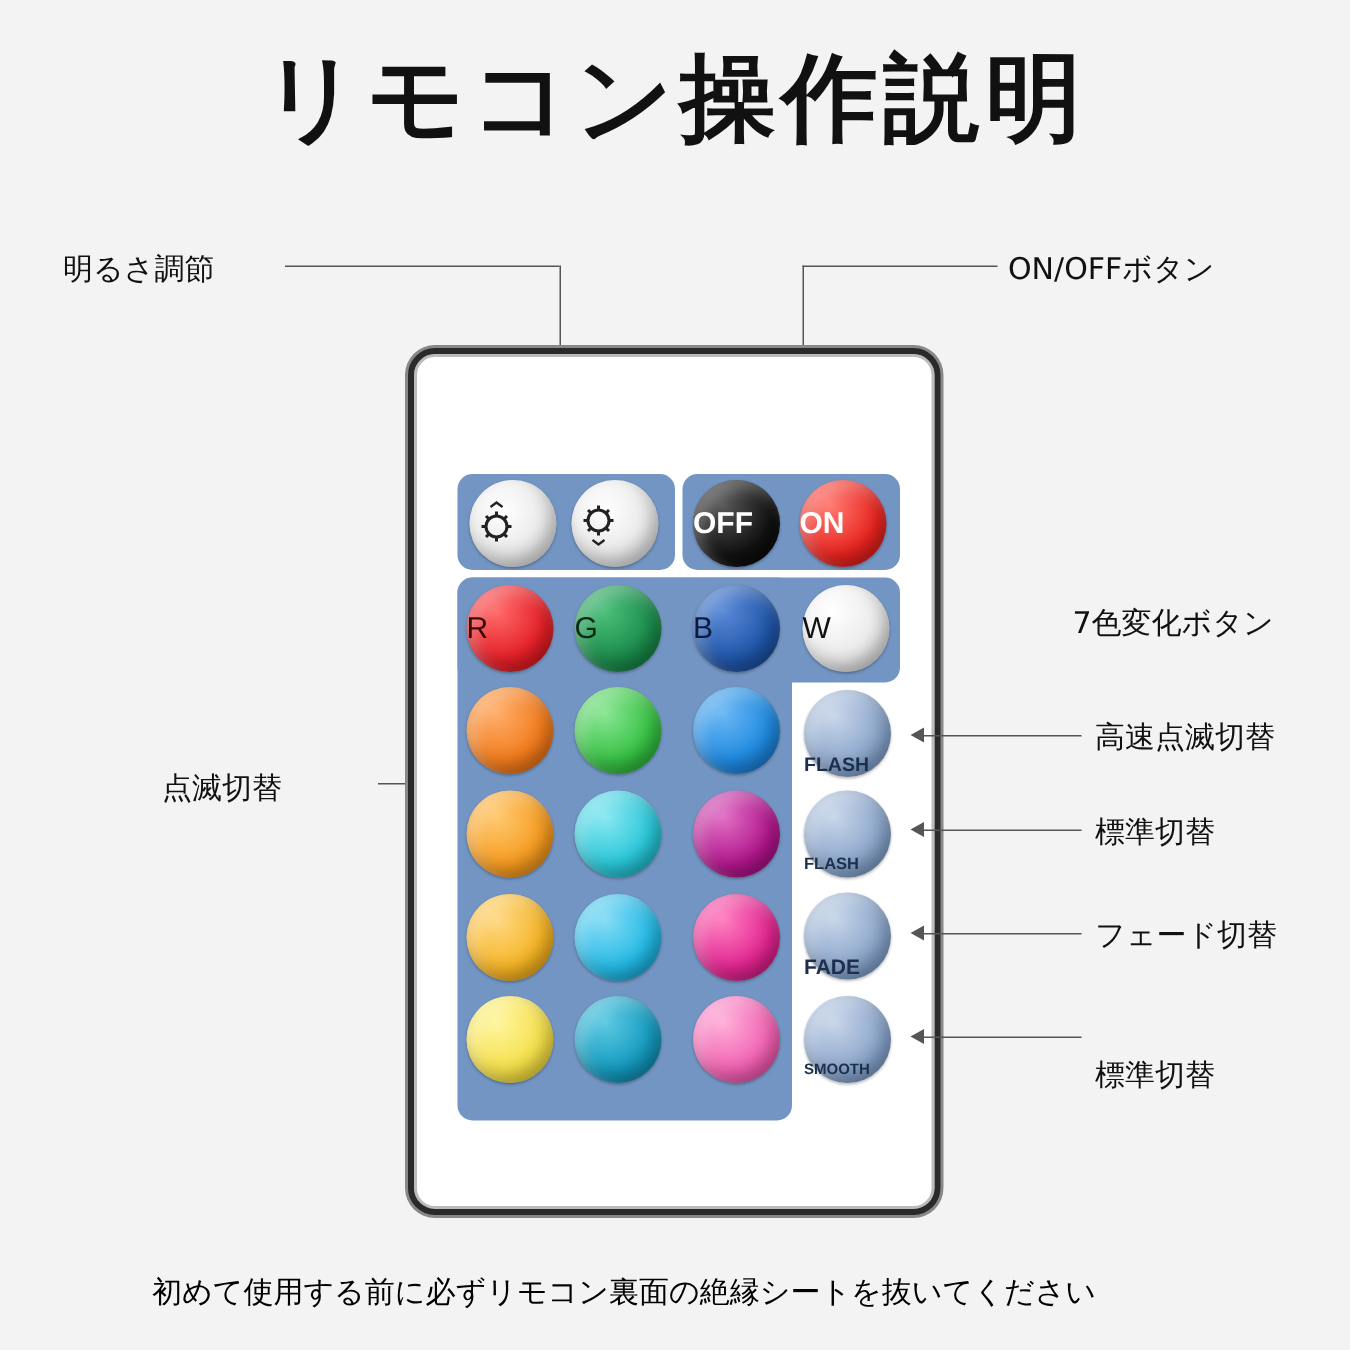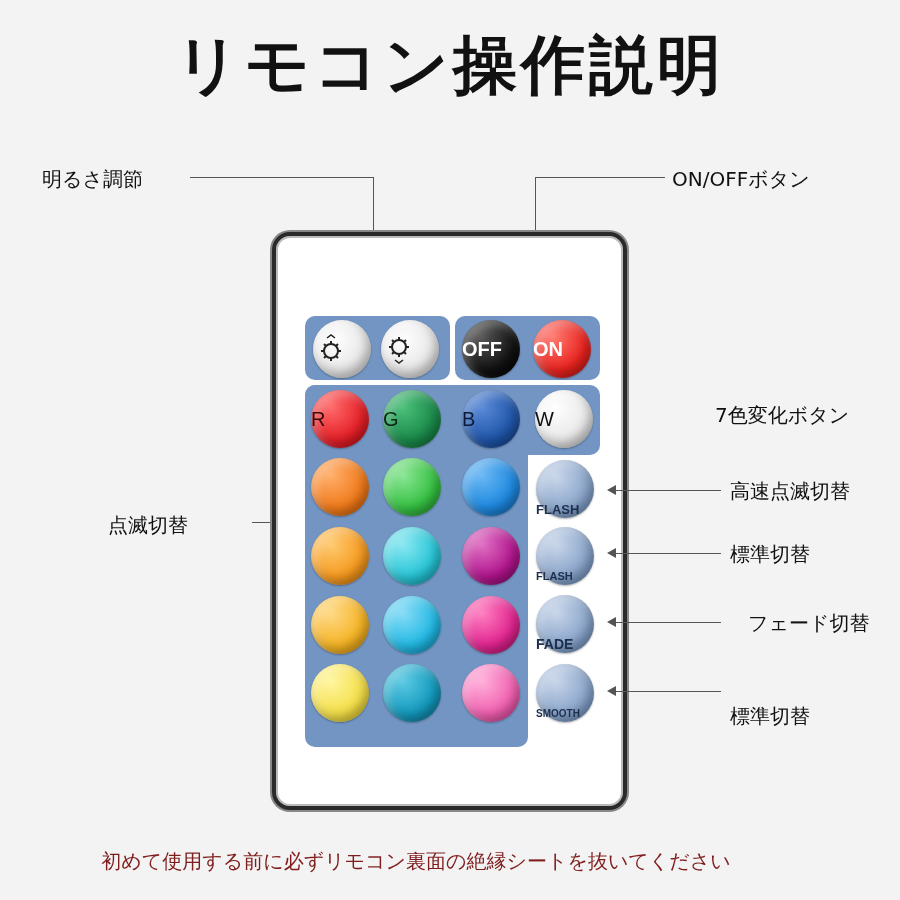--- a/index.html
+++ b/index.html
@@ -38,21 +38,21 @@
   .btn {
     position:absolute; width:58px; height:58px; border-radius:50%;
     display:flex; align-items:center; justify-content:flex-start;
     font-family:"Liberation Sans", sans-serif; box-sizing:border-box;
     box-shadow: inset -4px -6px 10px rgba(0,0,0,0.25), inset 6px 6px 10px rgba(255,255,255,0.35), 0 1px 2px rgba(0,0,0,0.3);
   }
   .btn .txt { font-size:20px; }
   .mode { width:58px; height:58px; background:radial-gradient(circle at 35% 30%, #c8d6ea, #7f9cc4 70%, #6483ad); }
   .mode .txt { font-size:13px; color:#1d2f4f; font-weight:bold;margin-top:40px; }
   .footer {
-    left:0; top:848px; width:832px; text-align:center; font-size:20px; color:#7f1d1d;
+    left:0; top:848px; width:832px; text-align:center; font-size:20px; color:#000000;
   }
 </style>
 </head>
 <body>
 
 <div class="abs title">リモコン操作説明</div>
 
 <div class="abs label" style="left:42px; top:166px;">明るさ調節</div>
 <div class="abs line" style="left:190px; top:177px; width:183px; height:1px;"></div>
 <div class="abs line" style="left:373px; top:177px; width:1px; height:124px;"></div>
@@ -161,19 +161,19 @@
 <div class="abs arrow-left" style="left:607px; top:485px;"></div>
 <div class="abs line" style="left:615px; top:490px; width:106px; height:1px;"></div>
 <div class="abs label" style="left:730px; top:478px;">高速点滅切替</div>
 
 <div class="abs arrow-left" style="left:607px; top:548px;"></div>
 <div class="abs line" style="left:615px; top:553px; width:106px; height:1px;"></div>
 <div class="abs label" style="left:730px; top:541px;">標準切替</div>
 
 <div class="abs arrow-left" style="left:607px; top:617px;"></div>
 <div class="abs line" style="left:615px; top:622px; width:106px; height:1px;"></div>
-<div class="abs label" style="left:748px; top:610px;">フェード切替</div>
+<div class="abs label" style="left:730px; top:610px;">フェード切替</div>
 
 <div class="abs arrow-left" style="left:607px; top:686px;"></div>
 <div class="abs line" style="left:615px; top:691px; width:106px; height:1px;"></div>
 <div class="abs label" style="left:730px; top:679px;margin-top:24px;">標準切替</div>
 
 <div class="abs footer">初めて使用する前に必ずリモコン裏面の絶縁シートを抜いてください</div>
 
 </body></html>

